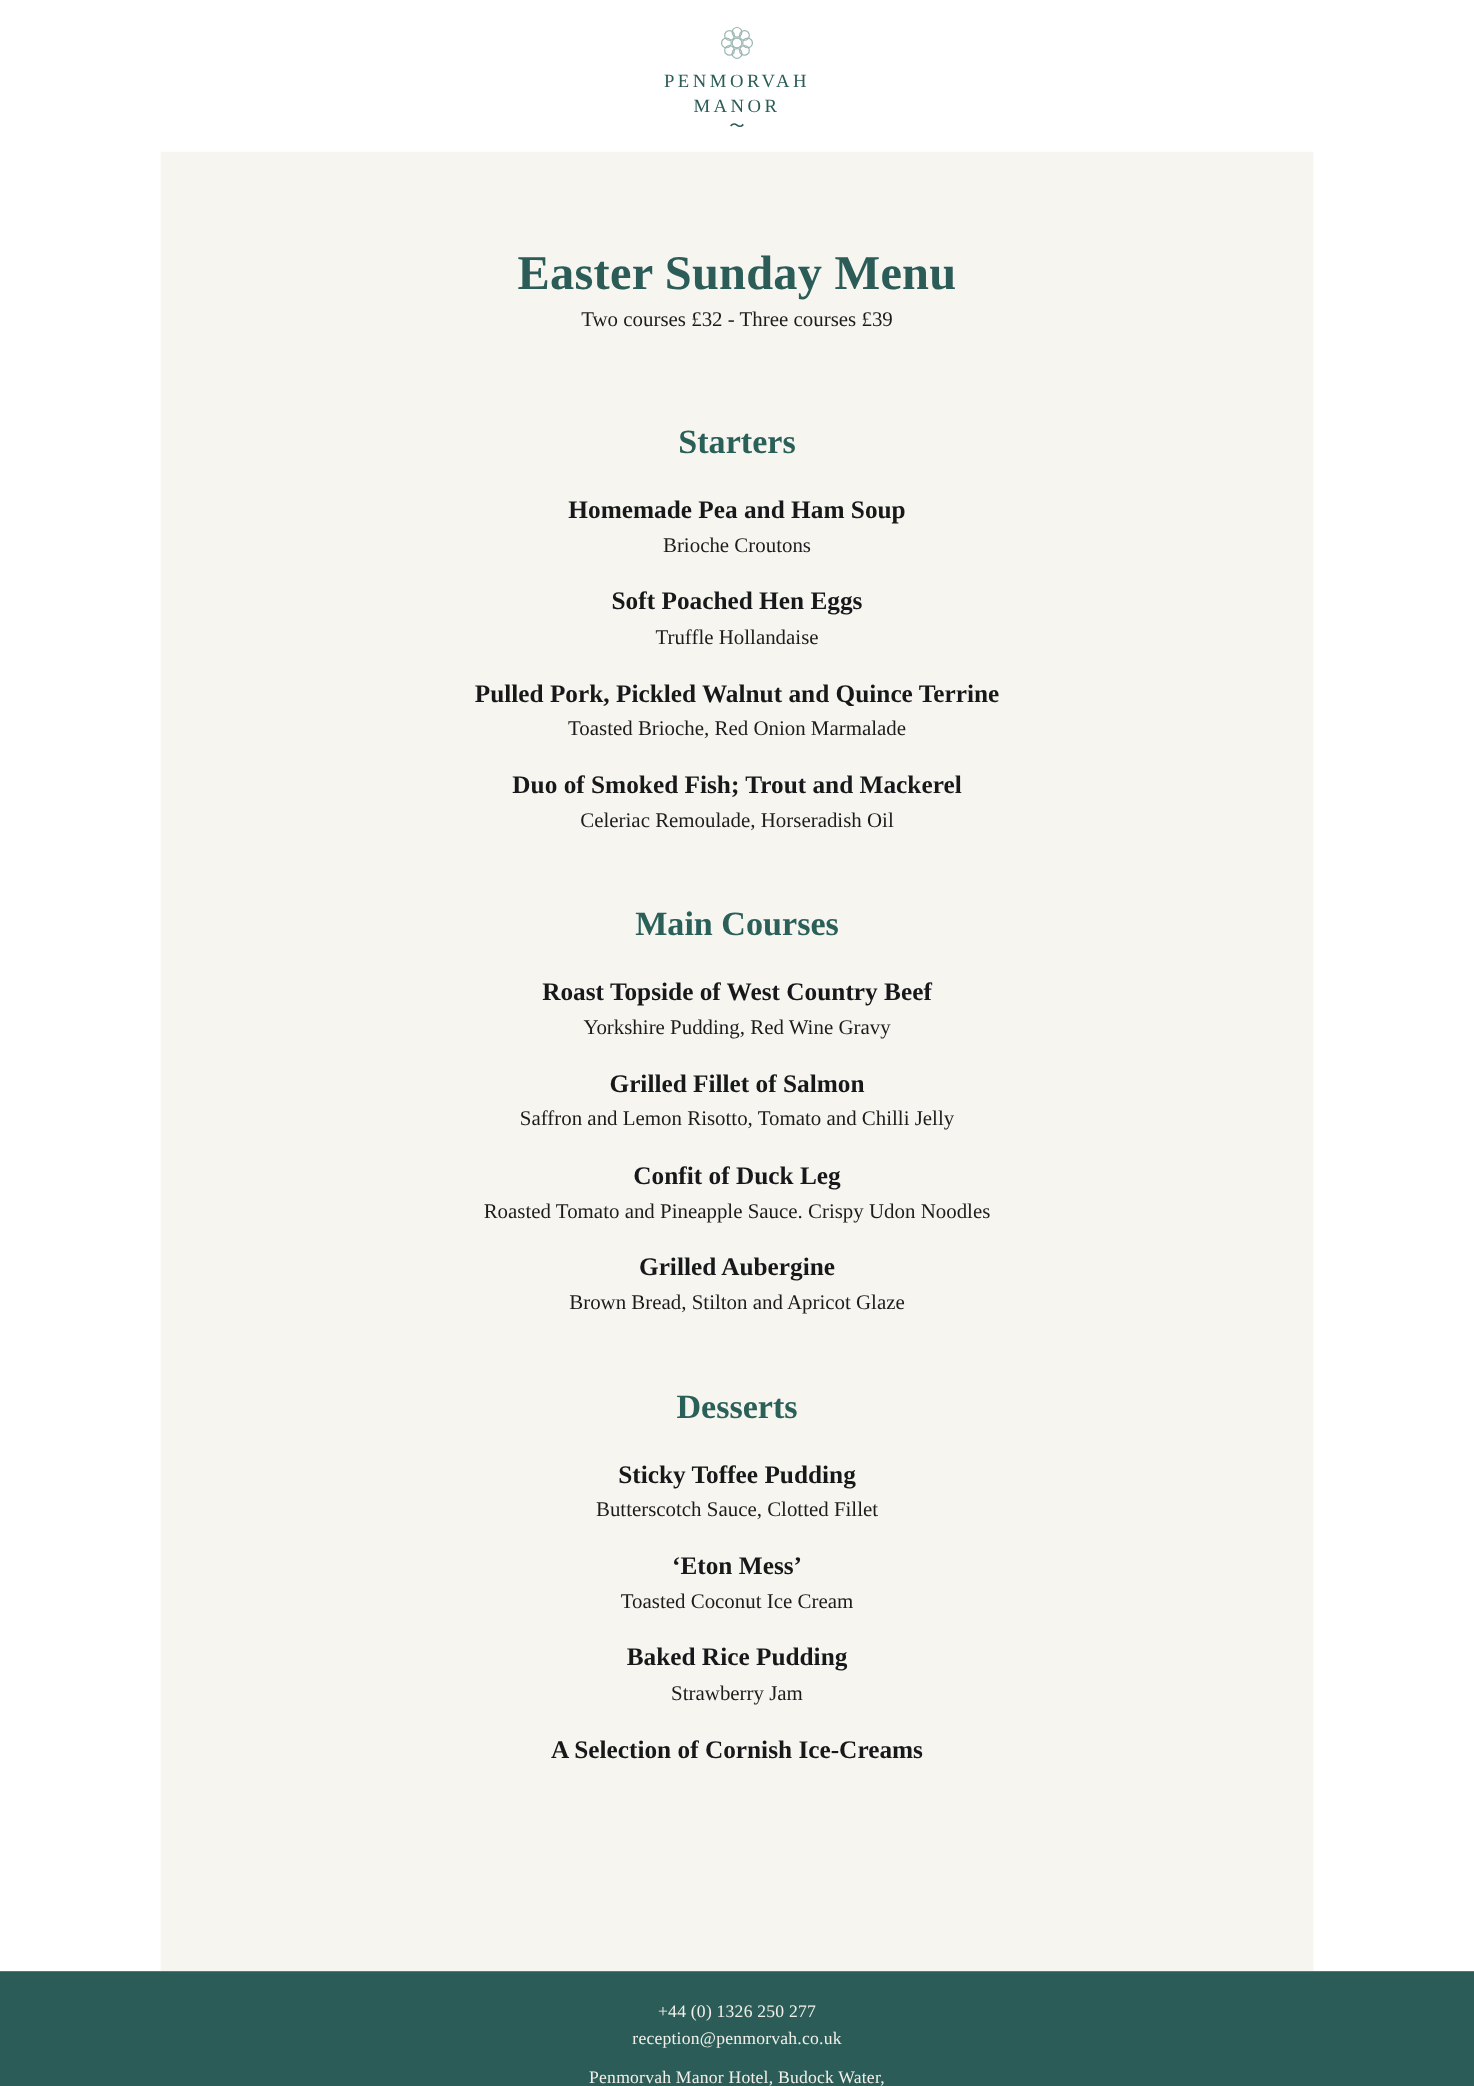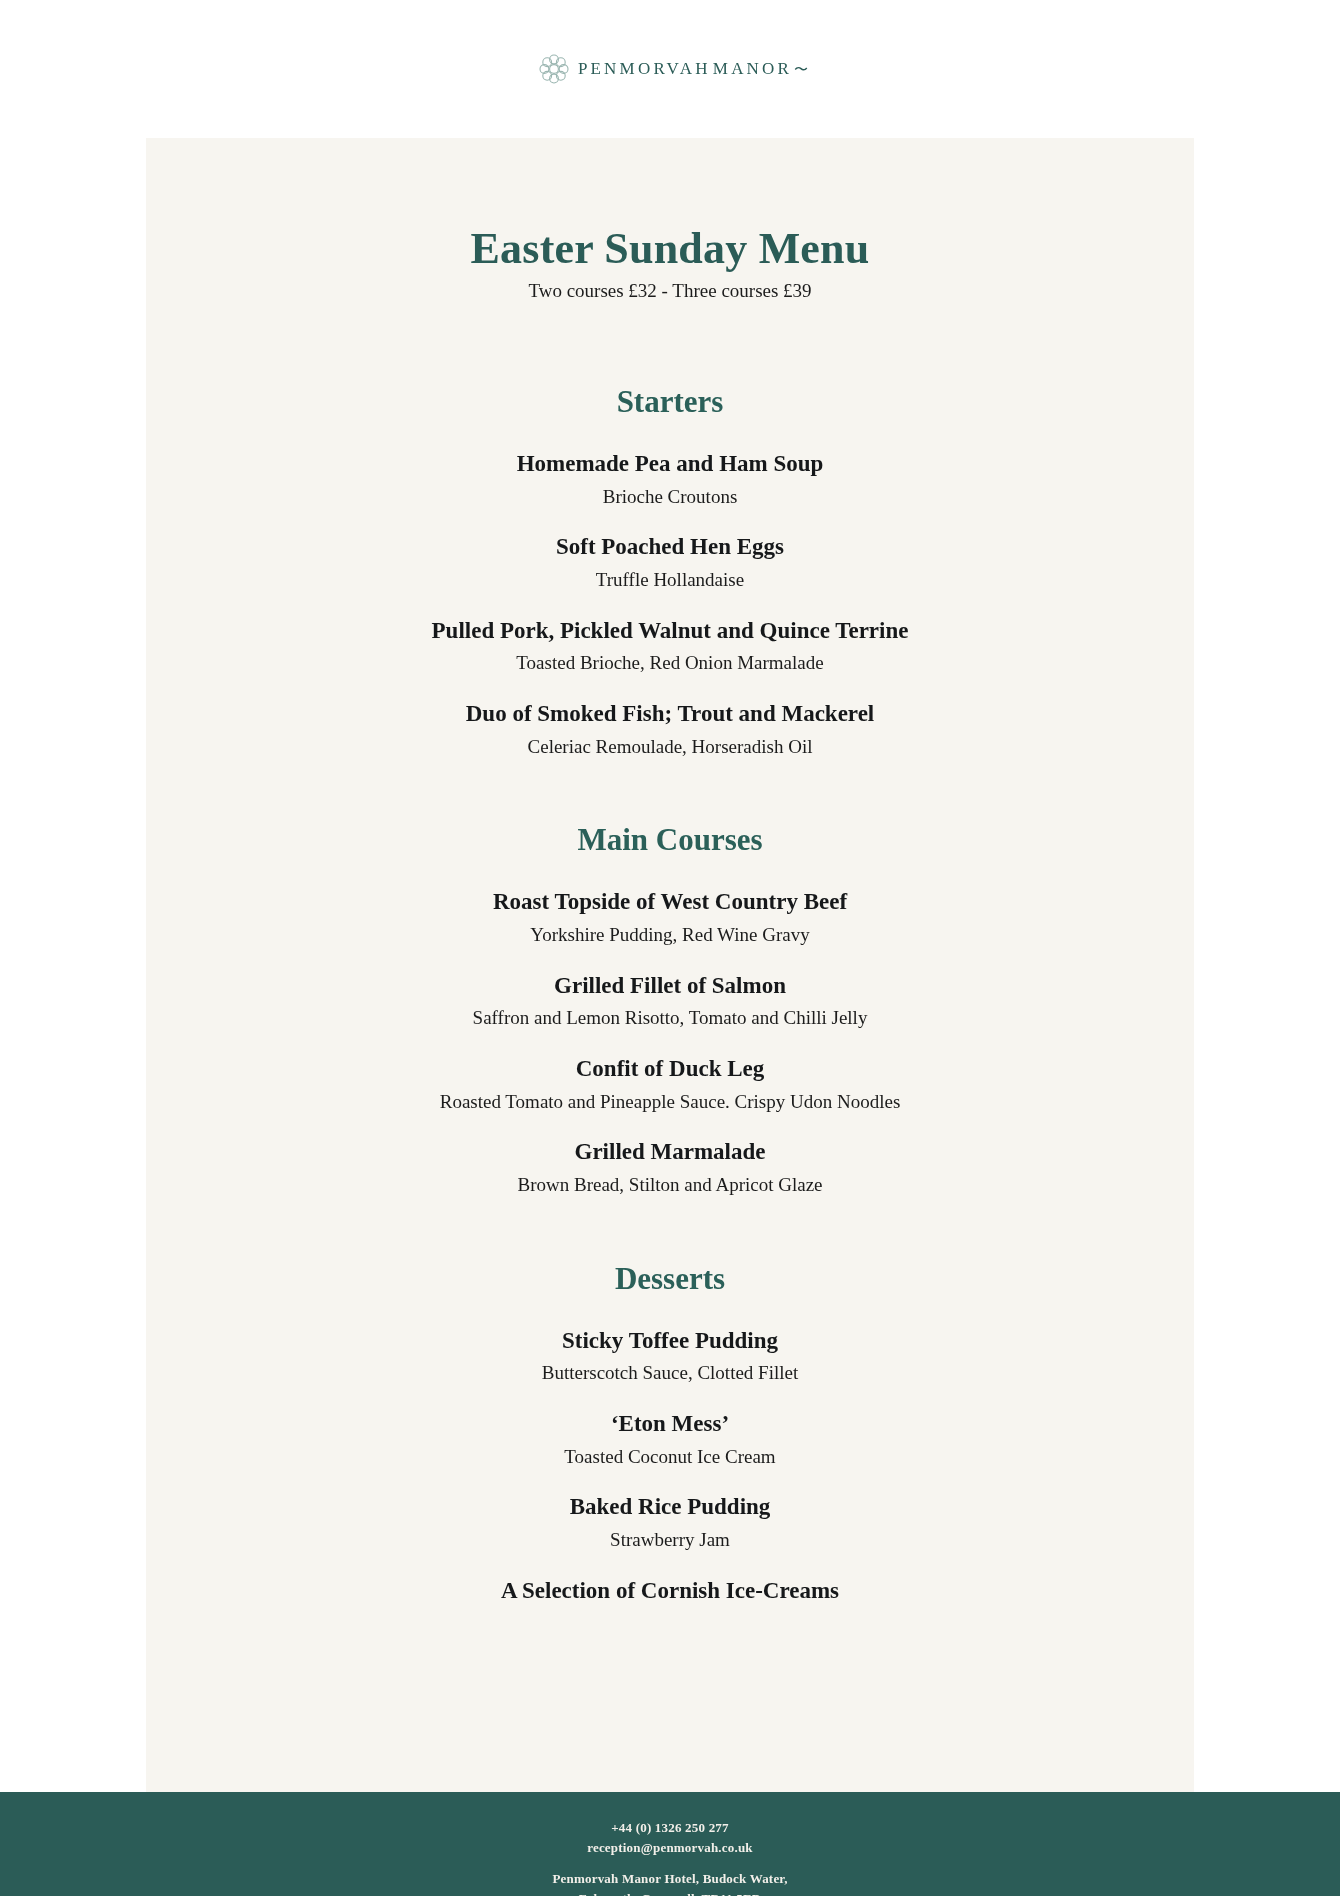--- a/index.html
+++ b/index.html
@@ -26,21 +26,21 @@
   
   .logo-header {
     height: 138px;
     background: #ffffff;
     display: flex;
     align-items: center;
     justify-content: center;
   }
   .logo-block {
     display: flex;
-    flex-direction: row;
+    flex-direction: column;
     align-items: center;
     gap: 2px;
   }
   .logo-mark {
     width: 44px;
     height: 44px;
     display: block;
   }
   .logo-name {
     font-family: "Liberation Serif", serif;
@@ -127,23 +127,23 @@
 
   
   .footer {
     background: #2b5c57;
     color: #f2efe9;
     padding: 26px 20px 30px 20px;
     text-align: center;
     font-family: "Liberation Serif", serif;
   }
   .footer-line {
-    font-size: 13px;
+    font-size: 16px;
     line-height: 1.5;
-    font-weight: bold;
+    font-weight: normal;
     letter-spacing: 0.2px;
   }
   .footer-block-2 {
     margin-top: 12px;
   }
 </style>
 </head>
 <body>
 
 <div class="page">
@@ -205,21 +205,21 @@
         </div>
         <div class="dish">
           <p class="dish-name">Grilled Fillet of Salmon</p>
           <p class="dish-desc">Saffron and Lemon Risotto, Tomato and Chilli Jelly</p>
         </div>
         <div class="dish">
           <p class="dish-name">Confit of Duck Leg</p>
           <p class="dish-desc">Roasted Tomato and Pineapple Sauce. Crispy Udon Noodles</p>
         </div>
         <div class="dish">
-          <p class="dish-name">Grilled Marmalade</p>
+          <p class="dish-name">Grilled Aubergine</p>
           <p class="dish-desc">Brown Bread, Stilton and Apricot Glaze</p>
         </div>
       </section>
 
       <div class="gap-lg"></div>
 
       <section class="section">
         <h2 class="section-title">Desserts</h2>
         <div class="dish">
           <p class="dish-name">Sticky Toffee Pudding</p>

